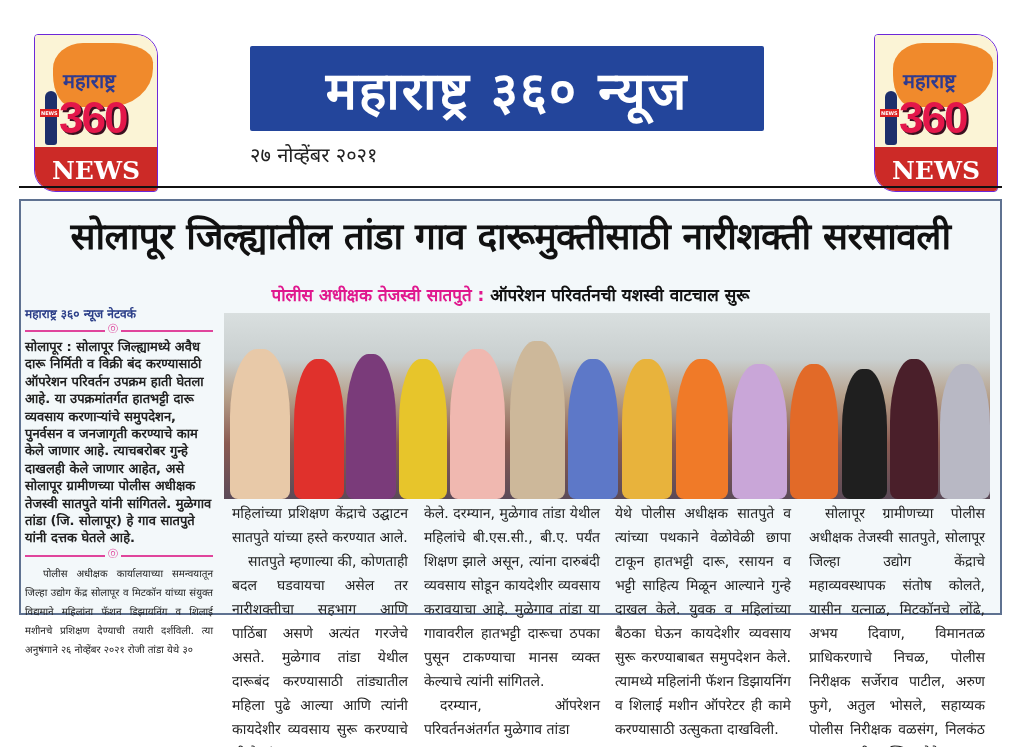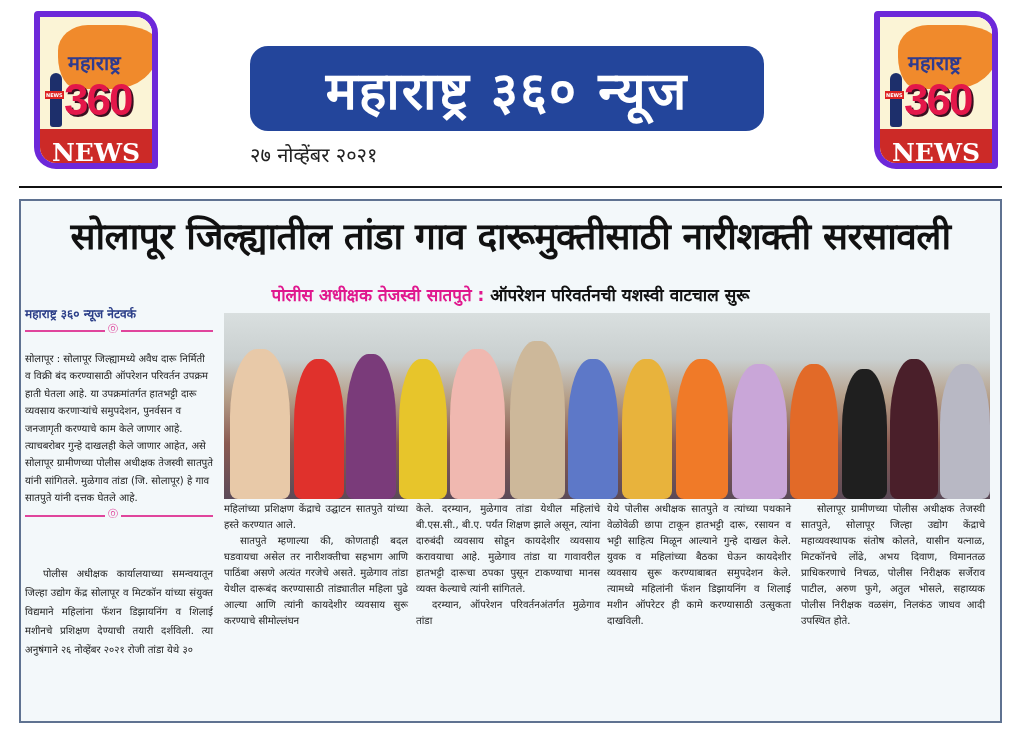--- a/index.html
+++ b/index.html
@@ -1,58 +1,58 @@
 <!DOCTYPE html>
 <html><head>
 <meta charset="utf-8">
 <style>
   * { box-sizing: border-box; margin: 0; padding: 0; }
   html, body { width: 1024px; height: 747px; background: #ffffff; overflow: hidden; }
   body { position: relative; font-family: "DejaVu Sans", sans-serif; color: #111; }
 
   
-  .logo { position: absolute; top: 11px; width: 124px; height: 158px; border-radius: 4px 22px 4px 22px; overflow: hidden; border: 6px solid #6d28d9; }
+  .logo { position: absolute; top: 34px; width: 124px; height: 158px; border-radius: 4px 22px 4px 22px; overflow: hidden; border: 1px solid #6d28d9; }
   .logo.left { left: 34px; }
   .logo.right { left: 874px; }
   .logo-top { position: absolute; left: 0; top: 0; width: 100%; height: 112px; background: #fbf4d6; }
   .logo-map { position: absolute; left: 18px; top: 8px; width: 100px; height: 64px; background: #f08a2c; border-radius: 30% 40% 45% 20% / 40% 30% 60% 50%; }
   .logo-word { position: absolute; left: 28px; top: 32px; font-size: 20px; font-weight: bold; color: #2f3b8f; font-family: "DejaVu Serif", serif; }
   .logo-mic { position: absolute; left: 10px; top: 56px; width: 12px; height: 54px; background: #1d2f6b; border-radius: 6px 6px 3px 3px; }
   .logo-mic-badge { position: absolute; left: 5px; top: 74px; font-size: 5px; background: #d22; color: #fff; padding: 1px; font-weight: bold; }
   .logo-num { position: absolute; left: 24px; top: 58px; font-size: 44px; font-weight: bold; color: #e3174a; font-family: "Liberation Sans", sans-serif; letter-spacing: -2px; text-shadow: 2px 2px 0 #3a1020; text-align: center; }
   .logo-bottom { position: absolute; left: 0; top: 112px; width: 100%; height: 46px; background: #cc2a27; display: flex; align-items: center; justify-content: center; }
   .logo-news { color: #fff; font-family: "DejaVu Serif", serif; font-weight: bold; font-size: 25px; }
 
-  .title-pill { position: absolute; left: 250px; top: 46px; width: 514px; height: 85px; background: #23459b; border-radius: 18px; display: flex; align-items: center; justify-content: center; }
+  .title-pill { position: absolute; left: 250px; top: 46px; width: 514px; height: 85px; background: #23459b; border-radius: 2px; display: flex; align-items: center; justify-content: center; }
   .title-text { color: #fff; font-size: 52px; font-weight: bold; letter-spacing: 2px; font-family: "DejaVu Sans", sans-serif; }
   .date-line { position: absolute; left: 250px; width: 514px; top: 141px; text-align: left; font-size: 20px; color: #222; }
   .rule { position: absolute; left: 19px; top: 186px; width: 983px; height: 2px; background: #111; }
 
   
-  .frame { position: absolute; left: 19px; top: 199px; width: 983px; height: 524px; background: #f3f8fa; border: 2px solid #5f7291; }
+  .frame { position: absolute; left: 19px; top: 199px; width: 983px; height: 416px; background: #f3f8fa; border: 2px solid #5f7291; }
   .headline { position: absolute; left: 0; top: 8px; width: 100%; text-align: center; font-size: 37px; font-weight: bold; color: #111; letter-spacing: -0.5px; }
   .subhead { position: absolute; left: 0; top: 82px; width: 100%; text-align: center; font-size: 17px; font-weight: bold; }
   .subhead .pink { color: #e0188e; }
   .subhead .dark { color: #111; }
 
   .sidebar { position: absolute; left: 4px; top: 104px; width: 188px; }
   .byline { font-size: 12px; color: #2b3e88; font-weight: bold; margin-bottom: 4px; }
   .divider { position: relative; height: 10px; }
   .divider::before { content: ""; position: absolute; left: 0; right: 0; top: 4px; height: 2px; background: #e0459c; }
   .divider::after { content: "ⓞ"; position: absolute; left: 80px; top: -4px; font-size: 10px; color: #e0459c; background: #f3f8fa; padding: 0 3px; }
-  .intro { font-size: 10px; line-height: 17.4px; font-weight: normal; color: #222; margin-top: 14px; }
+  .intro { font-size: 13px; line-height: 17.4px; font-weight: bold; color: #222; margin-top: 2px; }
   .col-text { font-size: 10px; line-height: 19px; color: #222; text-align: justify; text-indent: 18px; }
 
   .sidebar-body { position: absolute; left: 4px; top: 363px; width: 188px; }
 
   .photo { position: absolute; left: 203px; top: 112px; width: 766px; height: 186px; background: linear-gradient(180deg, #d9dfdf 0%, #c9cfcf 25%, #b6a08a 45%, #8a5b52 70%, #5b4a58 100%); overflow: hidden; }
   .person { position: absolute; bottom: 0; border-radius: 45% 45% 8px 8px; }
 
   .col { position: absolute; top: 300px; width: 184px; }
-  .col p { font-size: 10px; line-height: 16px; color: #222; text-align: justify; }
+  .col p { font-size: 14px; line-height: 24px; color: #222; text-align: justify; margin-left: 8px; }
   .col p.indent { text-indent: 16px; }
 </style>
 </head>
 <body>
 
 <div class="logo left">
   <div class="logo-top">
     <div class="logo-map"></div>
     <div class="logo-word">महाराष्ट्र</div>
     <div class="logo-mic"></div>

